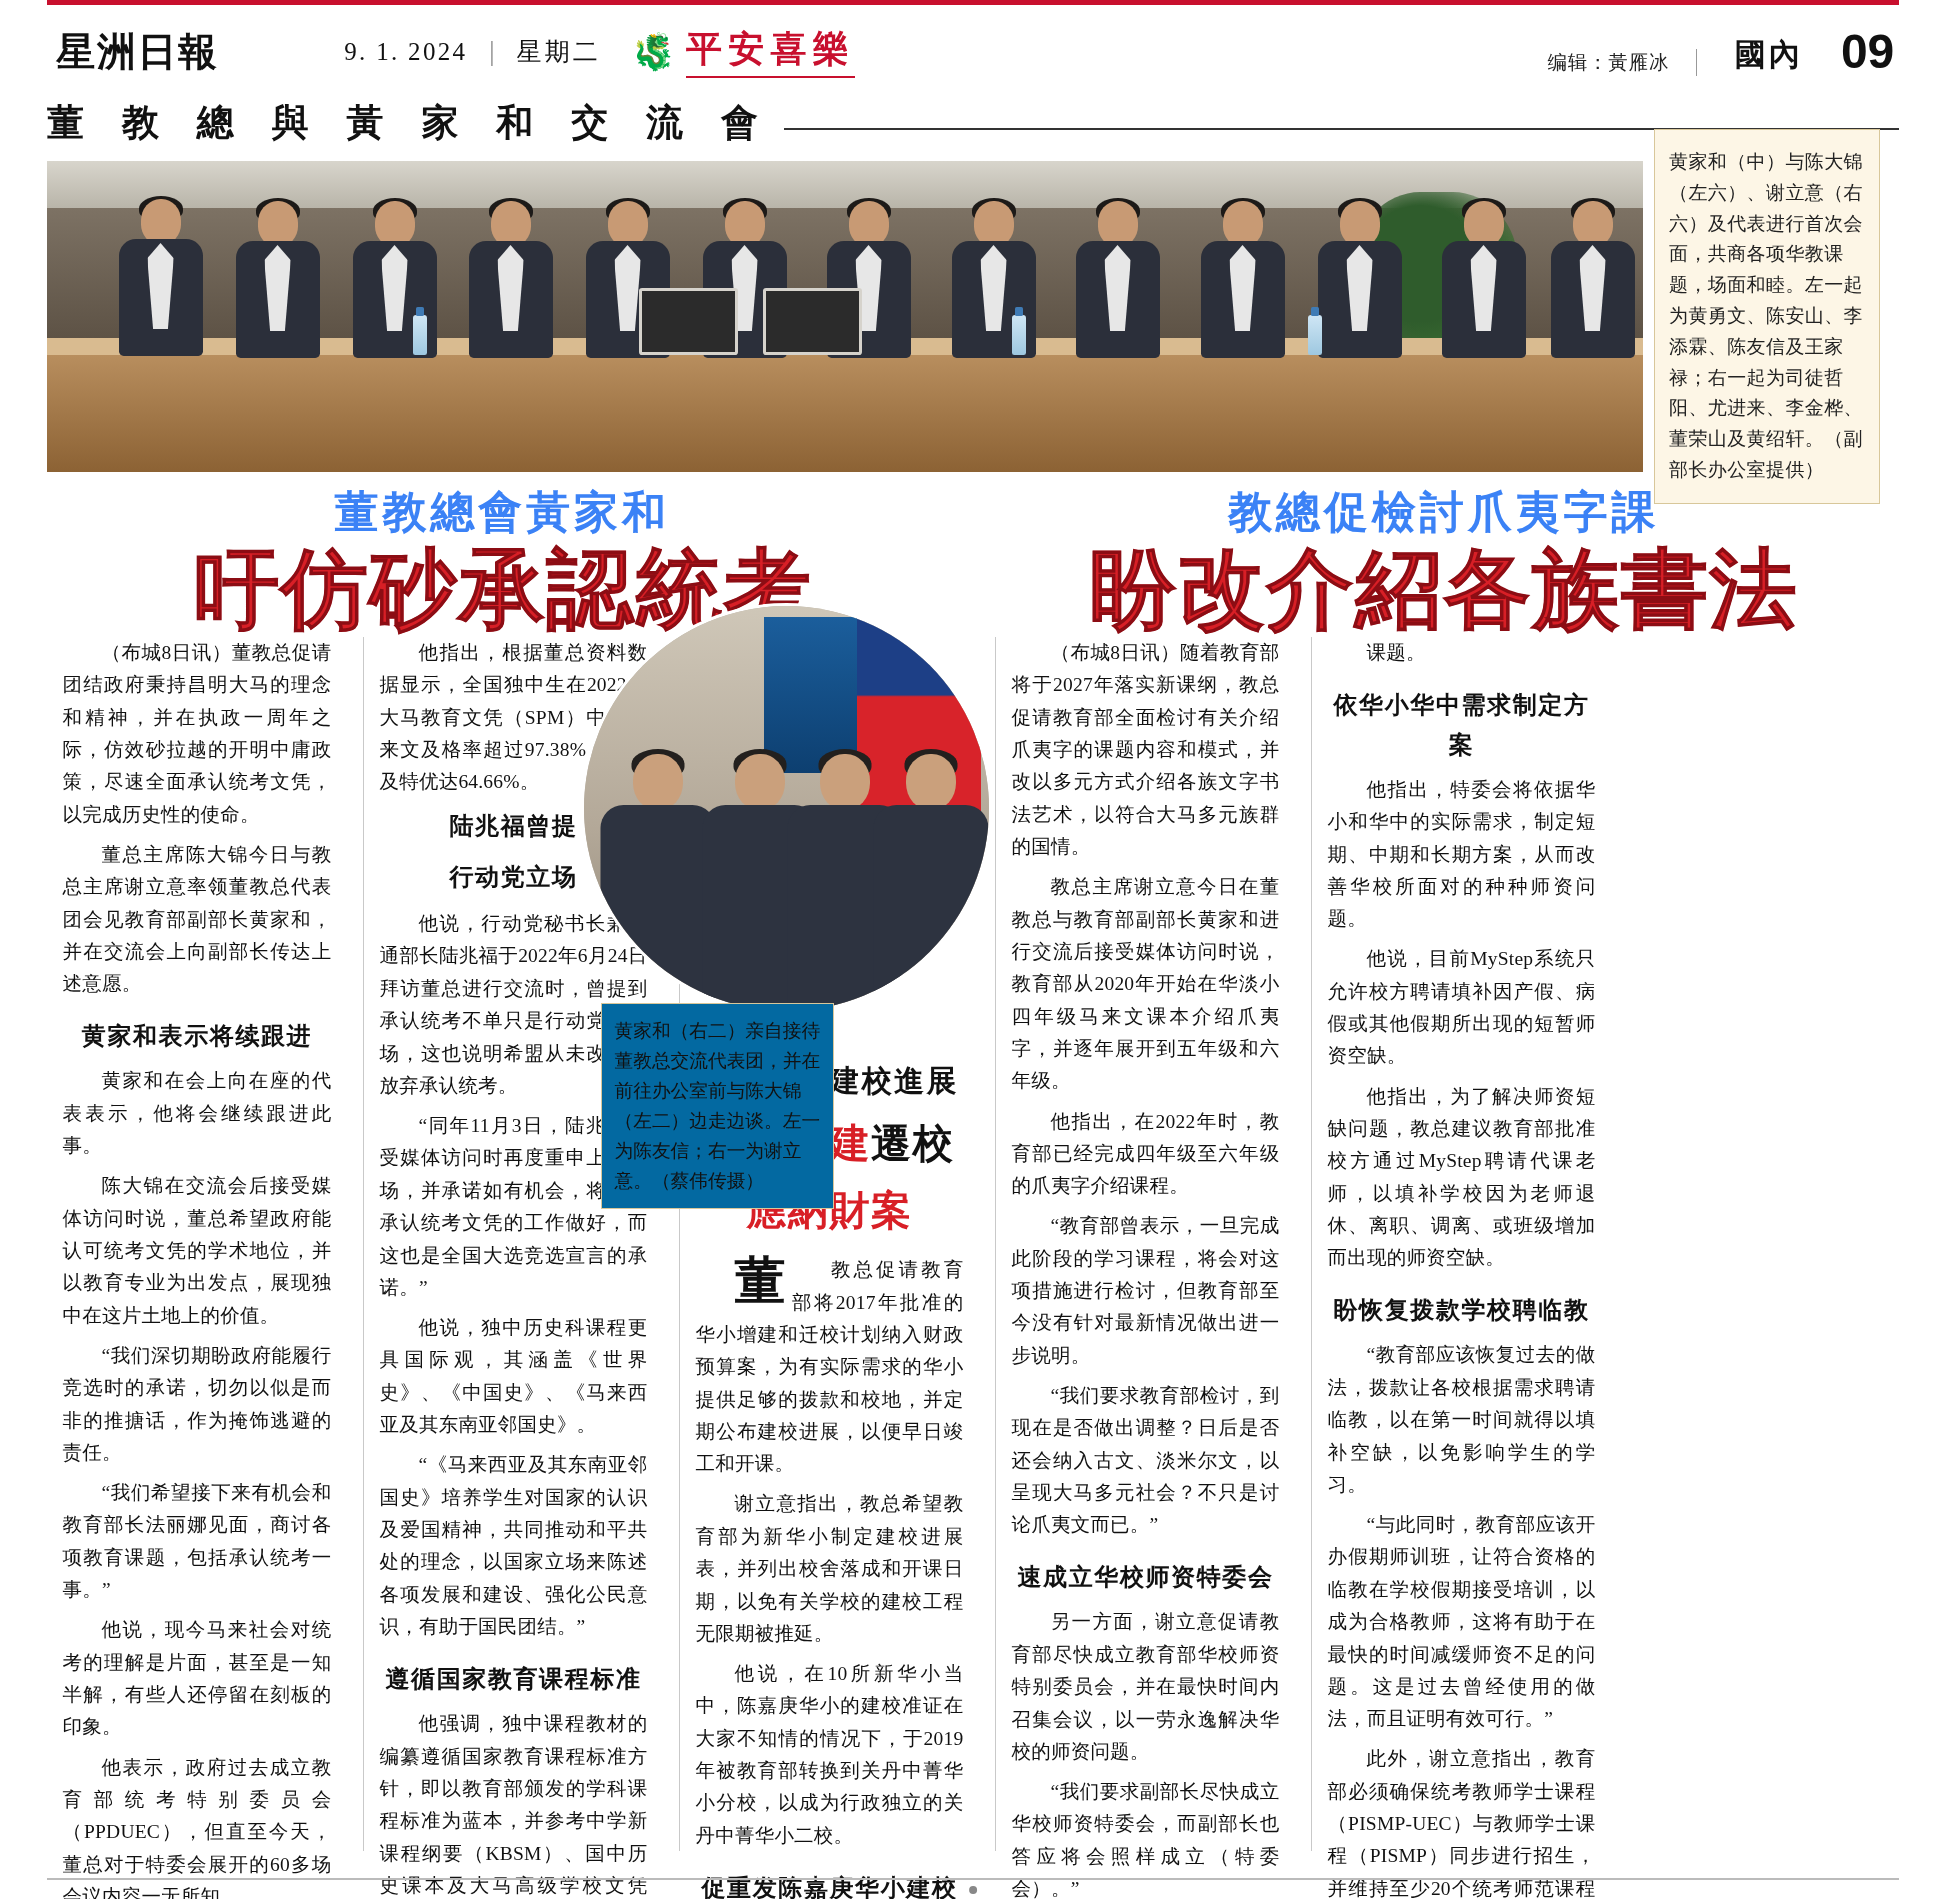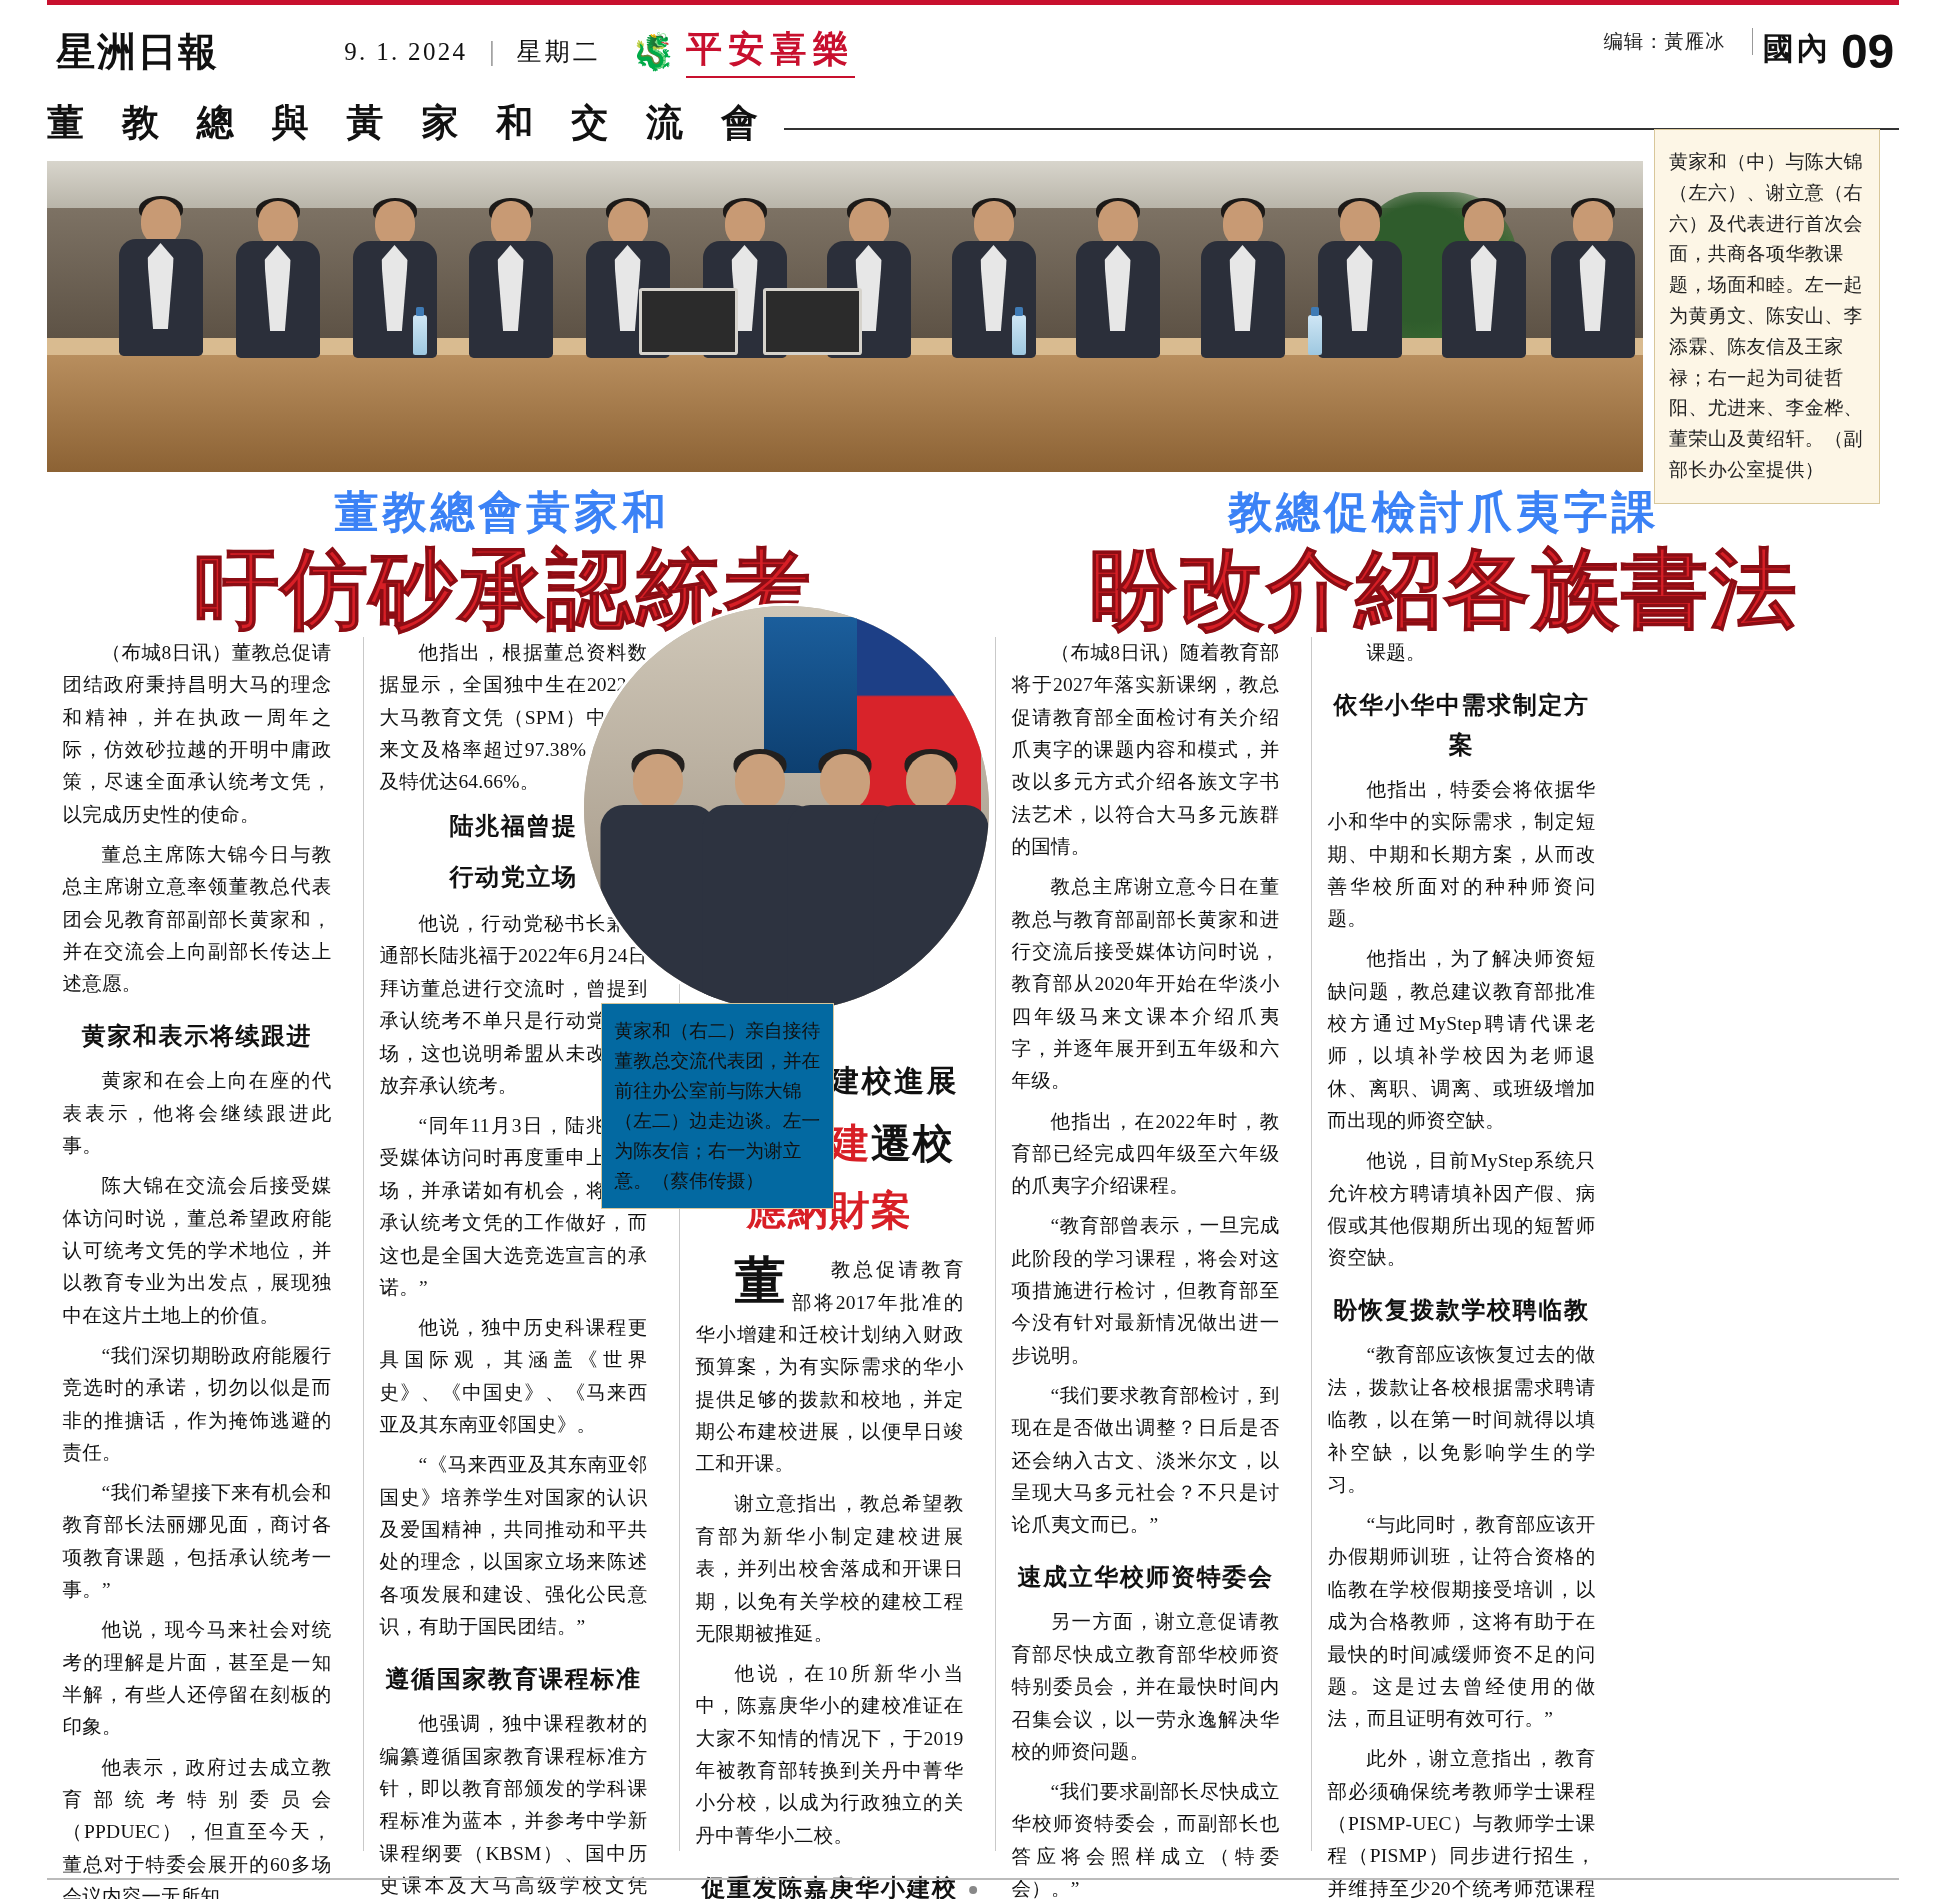--- a/index.html
+++ b/index.html
@@ -73,22 +73,22 @@
     color: #c8102e;
     font-size: 36px;
     font-weight: bold;
     letter-spacing: 6.2px;
     border-bottom: 2.3px solid #c8102e;
     padding-bottom: 1.6px;
   }
   .mast-right {
     margin-left: auto;
     display: flex;
-    align-items: flex-start;
-    gap: 10px;
+    align-items: flex-end;
+    gap: 38px;
     padding-right: 4.7px;
   }
   .editor {
     font-size: 19.5px;
     letter-spacing: 0.8px;
     color: #222;
     border-right: 1.6px solid #999;
     padding-right: 26.5px;
   }
   .section-label {
@@ -562,22 +562,22 @@
           <p>“教育部曾表示，一旦完成此阶段的学习课程，将会对这项措施进行检讨，但教育部至今没有针对最新情况做出进一步说明。</p>
           <p>“我们要求教育部检讨，到现在是否做出调整？日后是否还会纳入古文、淡米尔文，以呈现大马多元社会？不只是讨论爪夷文而已。”</p>
           <div class="subhead">速成立华校师资特委会</div>
           <p>另一方面，谢立意促请教育部尽快成立教育部华校师资特别委员会，并在最快时间内召集会议，以一劳永逸解决华校的师资问题。</p>
           <p>“我们要求副部长尽快成立华校师资特委会，而副部长也答应将会照样成立（特委会）。”</p>
         </div>
         <div class="col">
           <p>课题。</p>
           <div class="subhead">依华小华中需求制定方案</div>
           <p>他指出，特委会将依据华小和华中的实际需求，制定短期、中期和长期方案，从而改善华校所面对的种种师资问题。</p>
+          <p>他说，目前MyStep系统只允许校方聘请填补因产假、病假或其他假期所出现的短暂师资空缺。</p>
           <p>他指出，为了解决师资短缺问题，教总建议教育部批准校方通过MyStep聘请代课老师，以填补学校因为老师退休、离职、调离、或班级增加而出现的师资空缺。</p>
-          <p>他说，目前MyStep系统只允许校方聘请填补因产假、病假或其他假期所出现的短暂师资空缺。</p>
           <div class="subhead">盼恢复拨款学校聘临教</div>
           <p>“教育部应该恢复过去的做法，拨款让各校根据需求聘请临教，以在第一时间就得以填补空缺，以免影响学生的学习。</p>
           <p>“与此同时，教育部应该开办假期师训班，让符合资格的临教在学校假期接受培训，以成为合格教师，这将有助于在最快的时间减缓师资不足的问题。这是过去曾经使用的做法，而且证明有效可行。”</p>
           <p>此外，谢立意指出，教育部必须确保统考教师学士课程（PISMP-UEC）与教师学士课程（PISMP）同步进行招生，并维持至少20个统考师范课程华小华文组的录取名额。</p>
         </div>
       </div>
 
     <div class="round-photo">
       <div class="rp-bg"></div>
       <div class="rp-banner"></div>

